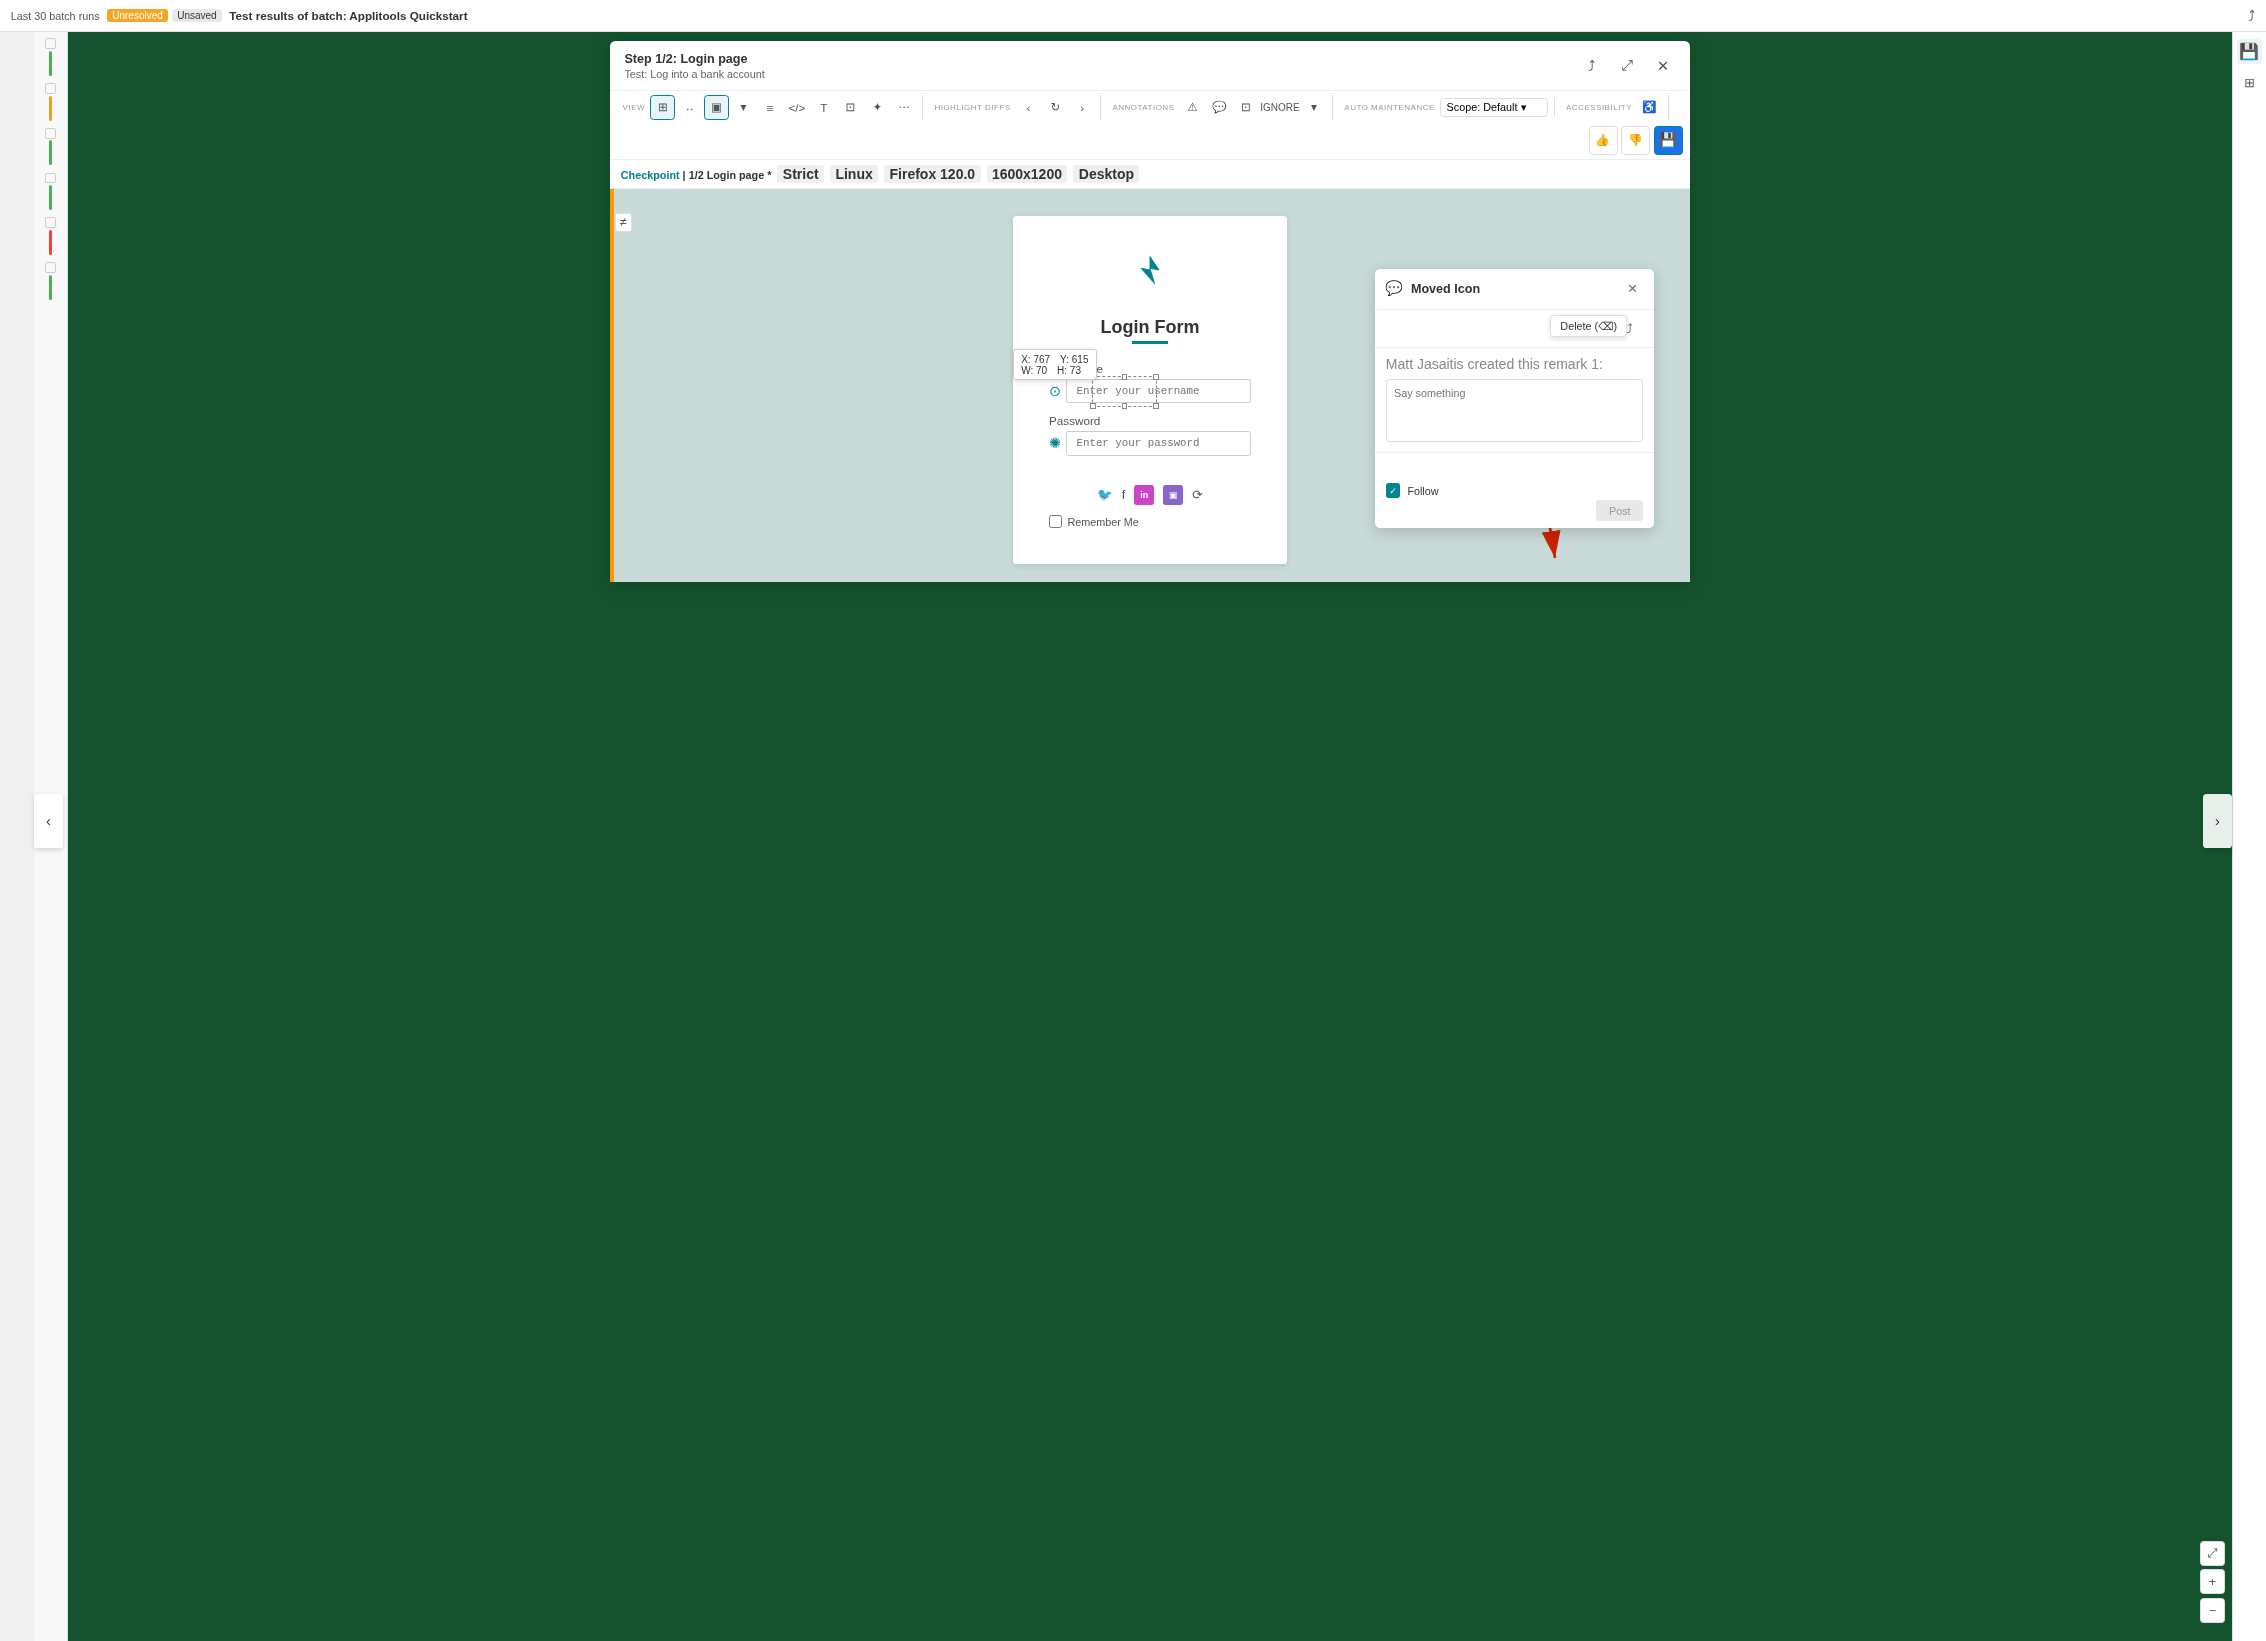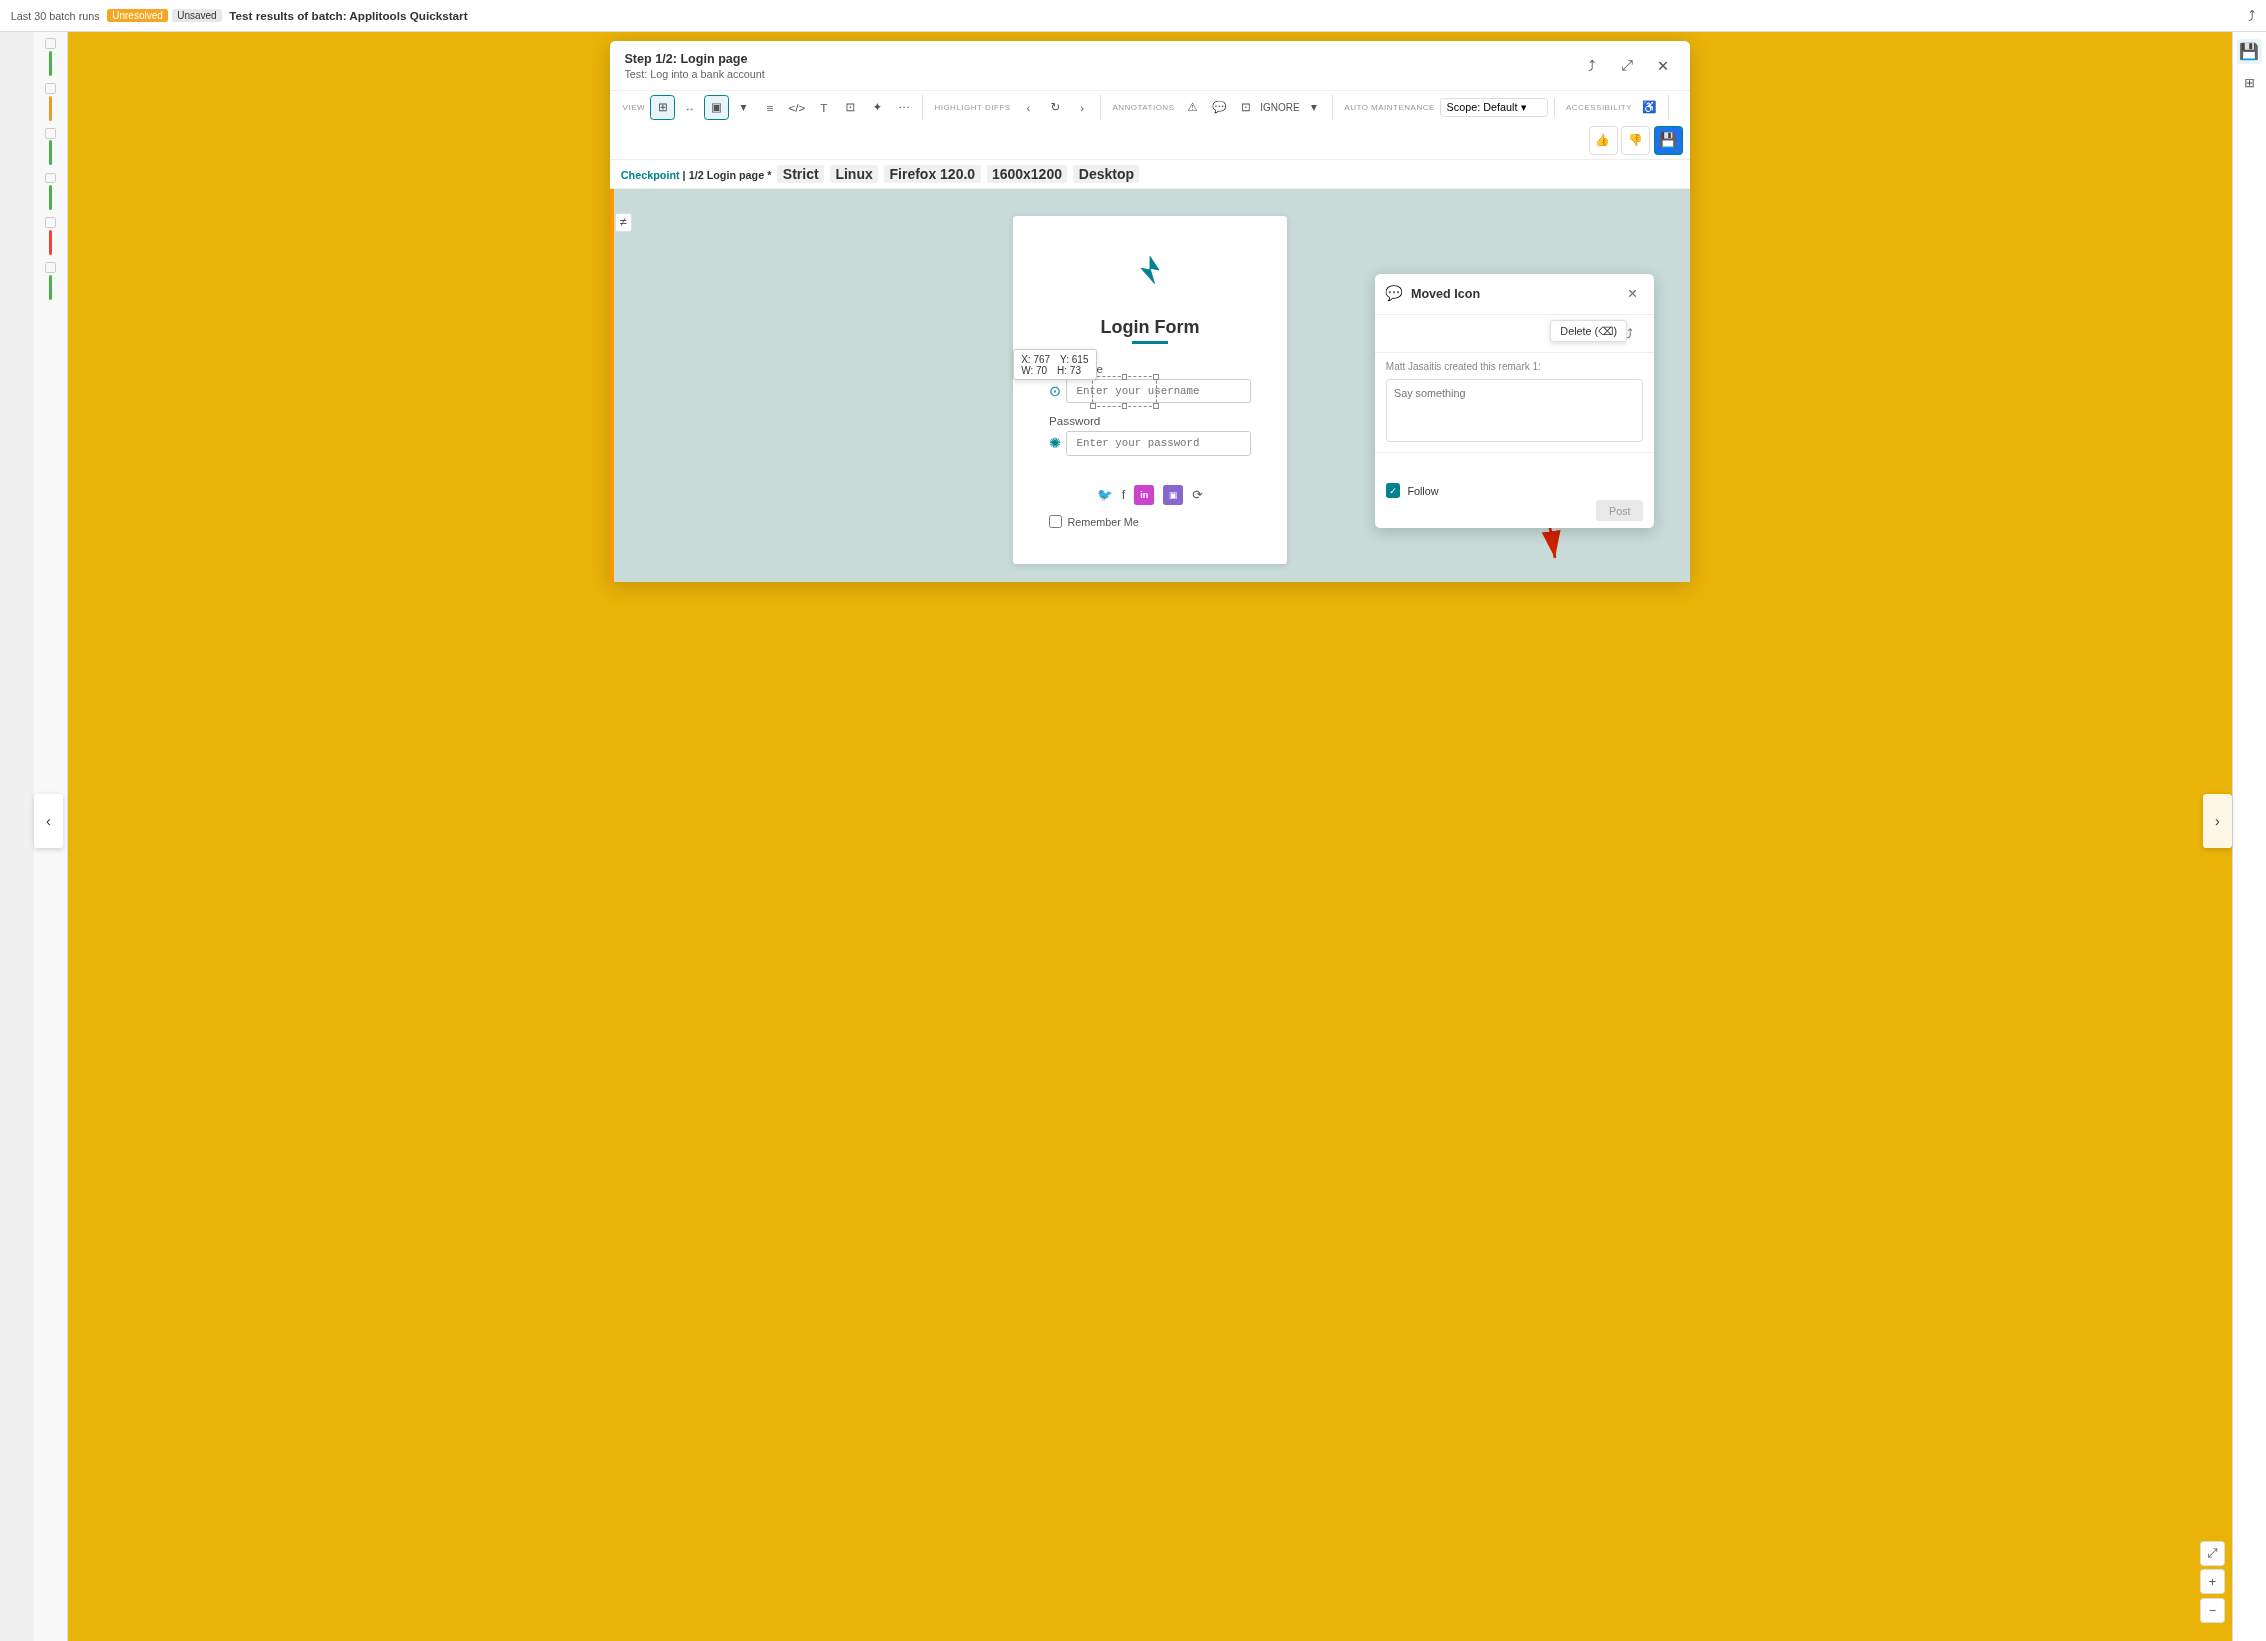--- a/index.html
+++ b/index.html
@@ -28,21 +28,21 @@
     }
     .right-sidebar-btn {
       width: 25px; height: 25px; display: flex; align-items: center; justify-content: center;
       cursor: pointer; border-radius: 3.6px; font-size: 12.6px; color: #555;
     }
     .right-sidebar-btn.active { background: #e8f4f8; color: #00838f; }
 
     
     .modal-overlay {
       position: fixed; top: 32px; left: 34px; right: 34px; bottom: 0;
-      background: #eab308; display: flex; align-items: flex-start; justify-content: center;
+      background: #14532d; display: flex; align-items: flex-start; justify-content: center;
       overflow: hidden;
     }
 
     
     .dialog {
       background: #fff; border-radius: 5.4px; box-shadow: 0 3.6px 21.6px rgba(0,0,0,0.18);
       width: 1080px; margin-top: 9px; display: flex; flex-direction: column;
       max-height: calc(100vh - 45px);
     }
 
@@ -168,21 +168,21 @@
     .remark-actions { display: flex; gap: 3.6px; justify-content: flex-end; padding: 5.4px 10.8px; border-bottom: 0.9px solid #eee; position: relative; }
     .remark-action-btn {
       width: 27px; height: 27px; display: flex; align-items: center; justify-content: center;
       cursor: pointer; border-radius: 3.6px; font-size: 12.6px; color: #555;
     }
     .delete-tooltip {
       position: absolute; right: 27px; top: 5.4px; background: #fff; border: 0.9px solid #ddd;
       border-radius: 3.6px; padding: 3.6px 9px; font-size: 10.8px; color: #333;
       box-shadow: 0 1.8px 5.4px rgba(0,0,0,0.12); white-space: nowrap;
     }
-    .remark-meta { padding: 7.2px 10.8px; font-size: 10px; color: #888; }
+    .remark-meta { padding: 7.2px 10.8px; font-size: 14px; color: #888; }
     .remark-textarea {
       margin: 0 10.8px 7.2px; width: calc(100% - 21.6px);
       border: 0.9px solid #ddd; border-radius: 3.6px; padding: 7.2px;
       font-size: 10.8px; color: #999; resize: none; height: 63px; font-family: inherit;
     }
     .remark-footer {
       display: flex; align-items: center; padding: 7.2px 10.8px;
       border-top: 0.9px solid #eee; gap: 7.2px;
     }
     .follow-checkbox {

